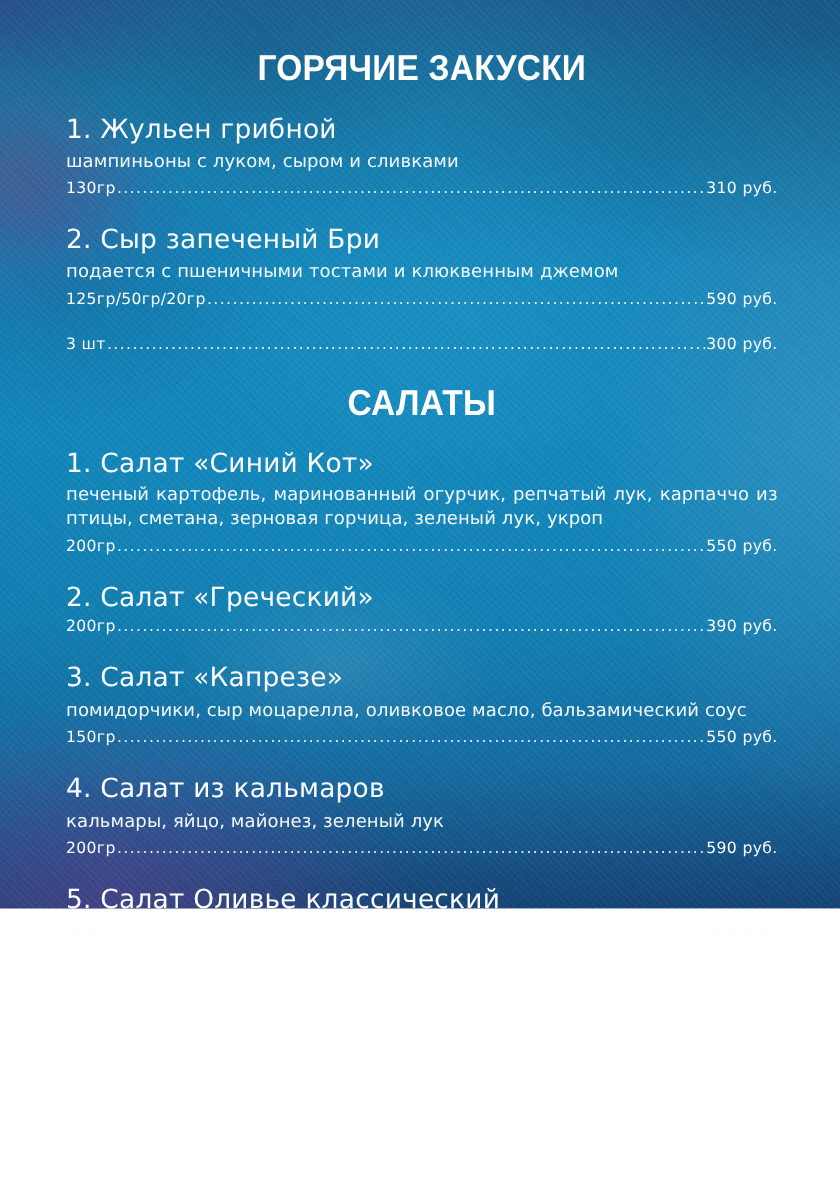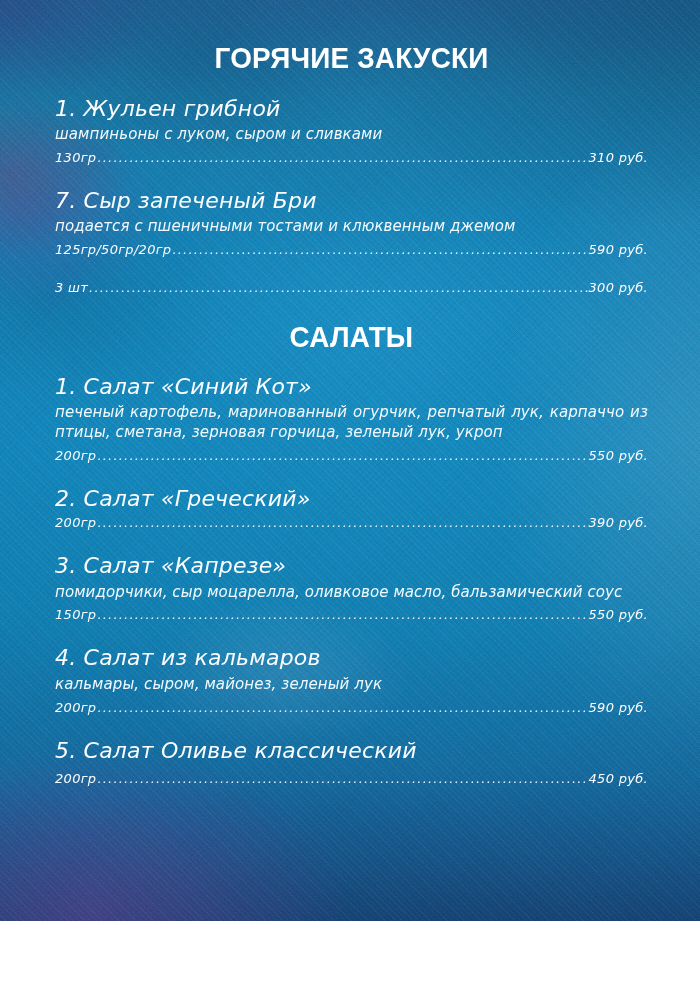--- a/index.html
+++ b/index.html
@@ -3,21 +3,21 @@
 <meta charset="utf-8">
 <style>
   html, body { margin: 0; padding: 0; }
   body {
     width: 700px; height: 985px;
     font-family: "DejaVu Sans", sans-serif;
     overflow: hidden;
   }
   .page {
     position: relative;
-    width: 700px; height: 921px;
+    width: 700px; height: 757px;
     color: #fdfefe;
     background:
       radial-gradient(420px 270px at 13% 99%, rgba(98,58,142,0.52), rgba(98,58,142,0) 62%),
       radial-gradient(240px 150px at 0% 1%, rgba(44,54,122,0.45), rgba(44,54,122,0) 65%),
       radial-gradient(180px 130px at 2% 19%, rgba(128,44,86,0.28), rgba(128,44,86,0) 65%),
       radial-gradient(200px 150px at 4% 23%, rgba(84,66,156,0.30), rgba(84,66,156,0) 68%),
       radial-gradient(520px 300px at 97% 2%, rgba(10,68,108,0.42), rgba(10,68,108,0) 70%),
       radial-gradient(300px 480px at 101% 48%, rgba(168,204,220,0.17), rgba(168,204,220,0) 70%),
       radial-gradient(190px 110px at 40% 73%, rgba(208,230,240,0.10), rgba(208,230,240,0) 70%),
       radial-gradient(260px 150px at 30% 6%, rgba(13,78,124,0.40), rgba(13,78,124,0) 70%),
@@ -42,21 +42,21 @@
     font-family: "Liberation Sans", sans-serif;
     font-weight: bold;
     font-size: 30px;
     line-height: 1.05;
     text-align: center;
     letter-spacing: 0.2px;
     transform: scaleX(0.93);
     color: #ffffff;
   }
   h1.second { margin-top: 26px; }
-  .item { margin-bottom: 23px; font-style: italic; }
+  .item { margin-bottom: 23px; }
   .item-name {
     font-size: 22px;
     line-height: 1.15;
     letter-spacing: 0.2px;
     margin-bottom: 4px;
     color: #fbfdfe;
   }
   .item-desc {
     font-size: 15px;
     line-height: 1.32;
@@ -111,21 +111,21 @@
       <div class="item-name">1. Жульен грибной</div>
       <div class="item-desc">шампиньоны с луком, сыром и сливками</div>
       <div class="price-row">
         <span class="size">130гр</span>
         <span class="leader"></span>
         <span class="price">310 руб.</span>
       </div>
     </div>
 
     <div class="item">
-      <div class="item-name">7. Сыр запеченый Бри</div>
+      <div class="item-name">2. Сыр запеченый Бри</div>
       <div class="item-desc">подается с пшеничными тостами и клюквенным джемом</div>
       <div class="price-row">
         <span class="size">125гр/50гр/20гр</span>
         <span class="leader"></span>
         <span class="price">590 руб.</span>
       </div>
     </div>
 
     <div class="item">
       <div class="price-row gap">
@@ -161,21 +161,21 @@
       <div class="item-desc">помидорчики, сыр моцарелла, оливковое масло, бальзамический соус</div>
       <div class="price-row">
         <span class="size">150гр</span>
         <span class="leader"></span>
         <span class="price">550 руб.</span>
       </div>
     </div>
 
     <div class="item">
       <div class="item-name">4. Салат из кальмаров</div>
-      <div class="item-desc">кальмары, сыром, майонез, зеленый лук</div>
+      <div class="item-desc">кальмары, яйцо, майонез, зеленый лук</div>
       <div class="price-row">
         <span class="size">200гр</span>
         <span class="leader"></span>
         <span class="price">590 руб.</span>
       </div>
     </div>
 
     <div class="item">
       <div class="item-name">5. Салат Оливье классический</div>
       <div class="price-row gap">

